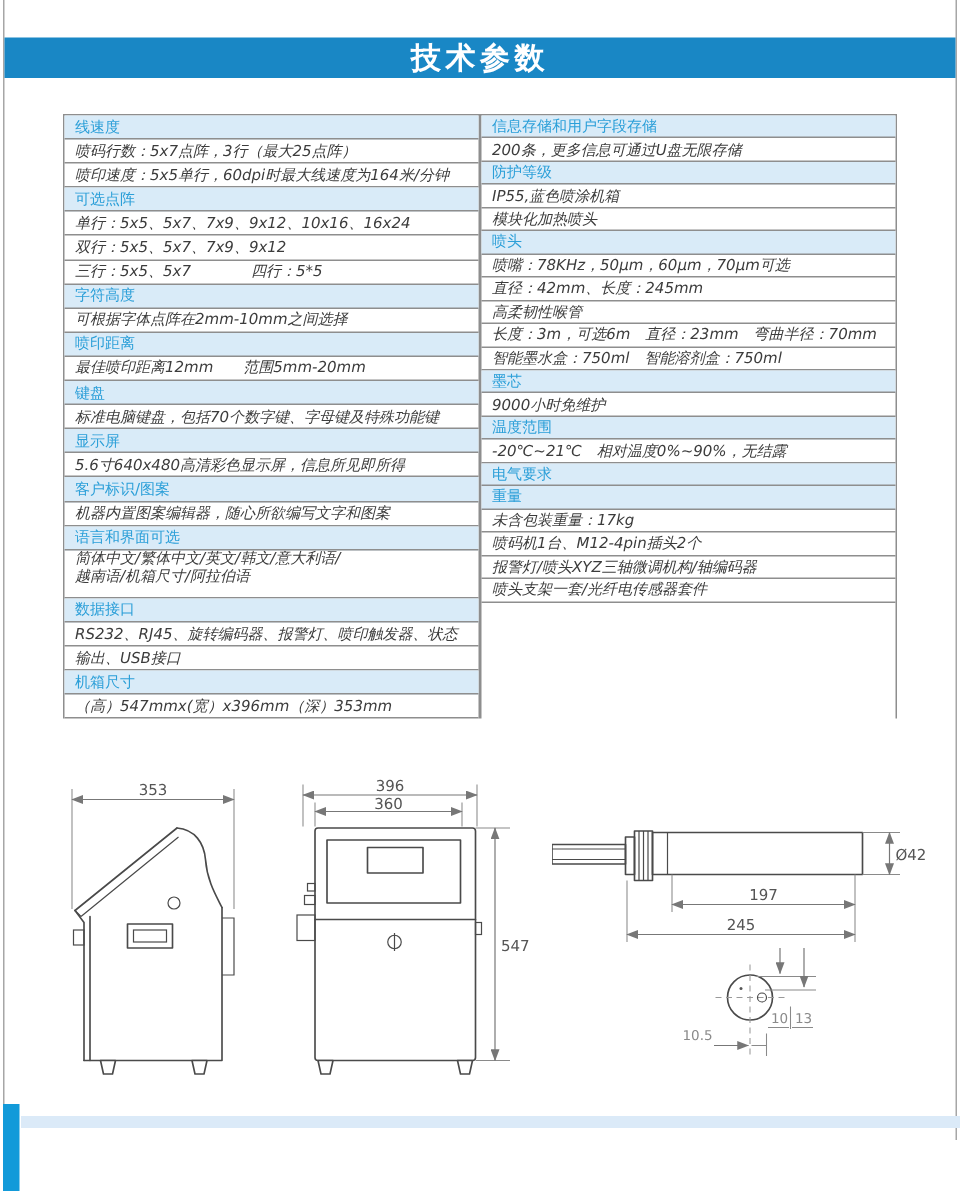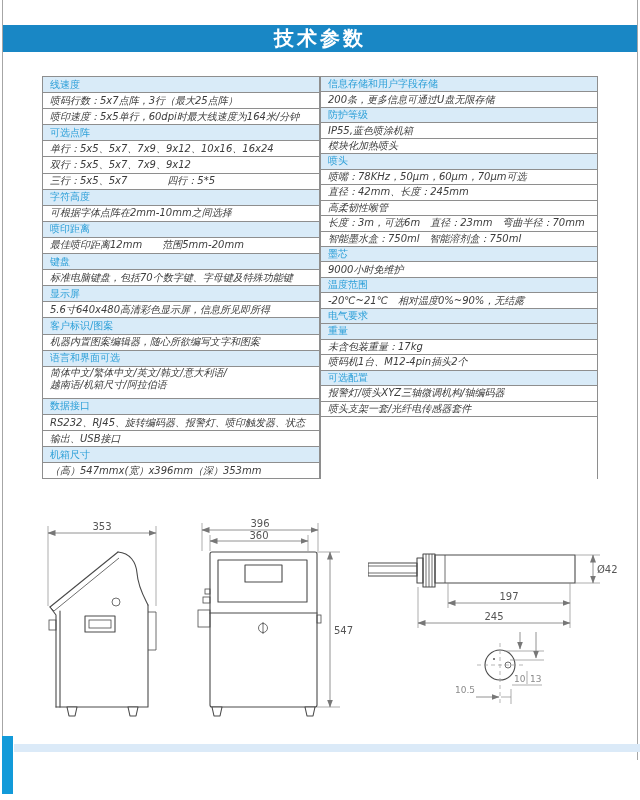--- a/index.html
+++ b/index.html
@@ -115,21 +115,20 @@
       <div class="s-row ct">长度：3m，可选6m　直径：23mm　弯曲半径：70mm</div>
       <div class="s-row ct">智能墨水盒：750ml　智能溶剂盒：750ml</div>
       <div class="s-row hd">墨芯</div>
       <div class="s-row ct">9000小时免维护</div>
       <div class="s-row hd">温度范围</div>
       <div class="s-row ct">-20℃~21℃　相对温度0%~90%，无结露</div>
       <div class="s-row hd">电气要求</div>
       <div class="s-row hd">重量</div>
       <div class="s-row ct">未含包装重量：17kg</div>
       <div class="s-row ct">喷码机1台、M12-4pin插头2个</div>
-      <div class="s-row hd">可选配置</div>
       <div class="s-row ct">报警灯/喷头XYZ三轴微调机构/轴编码器</div>
       <div class="s-row ct">喷头支架一套/光纤电传感器套件</div>
     </div>
 </div>
 
 <svg class="dwg" id="dwg-side" width="170" height="200" viewBox="0 0 170 200">
   <path class="ext" d="M13,6 V86 M121,6 V86"></path>
   <path class="dim" d="M13,13 H121" marker-start="url(#arr)" marker-end="url(#arr)"></path>
   <text class="dt" x="67" y="10" text-anchor="middle">353</text>
   <path class="obj" d="M15,87 L83,32"></path>

